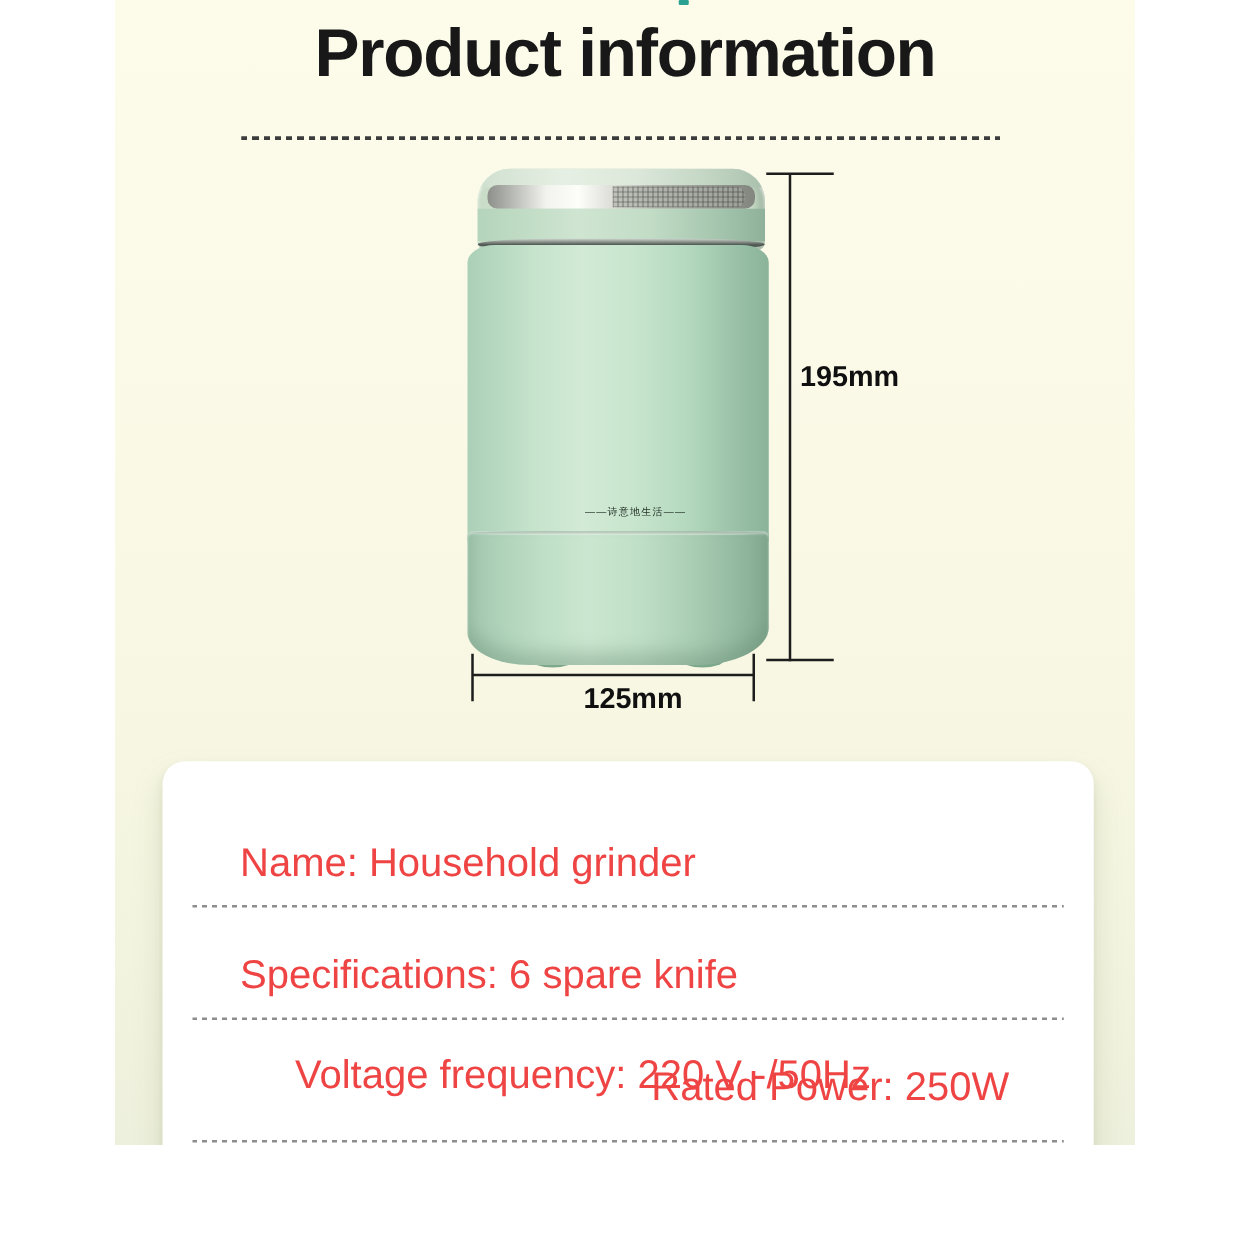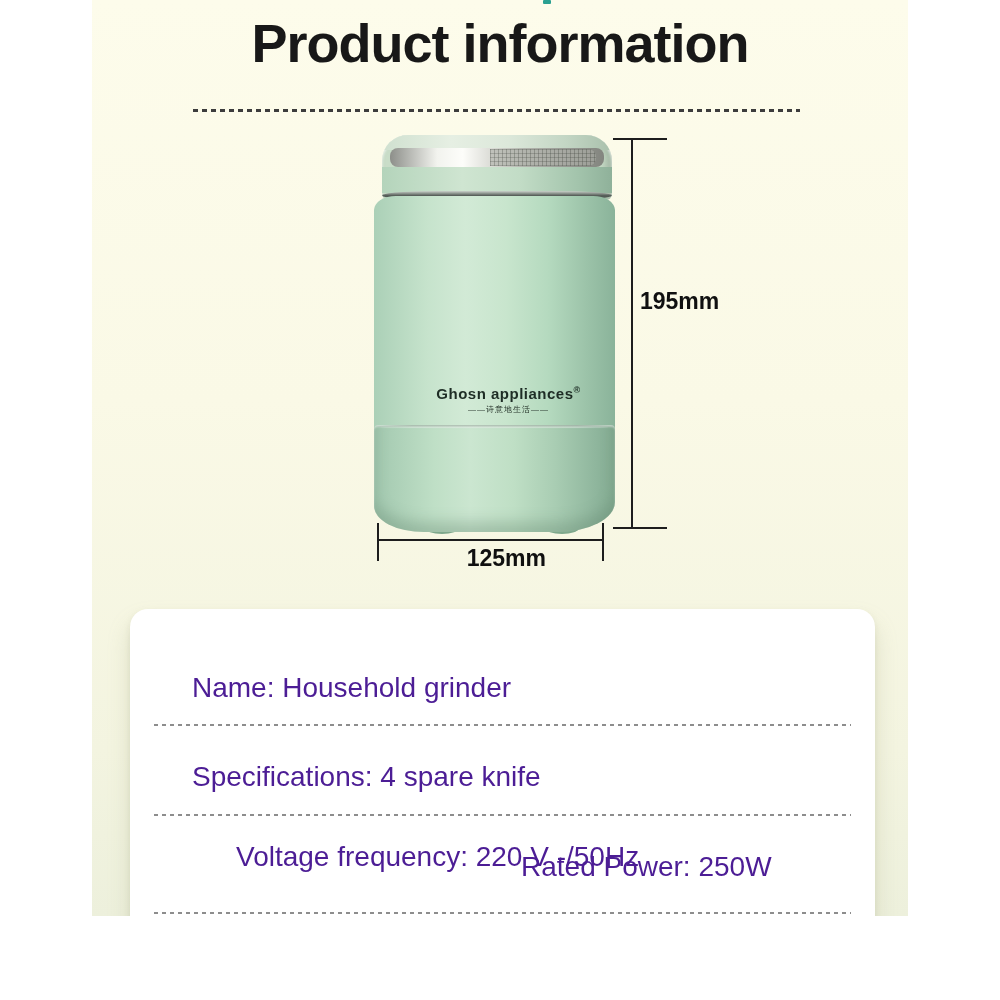--- a/index.html
+++ b/index.html
@@ -83,21 +83,21 @@
   .dim-label{position:absolute;color:#101010;font-size:23px;font-weight:bold;}
   .height-label{left:548px;top:288px;}
   .width-label{left:344px;top:545px;width:110px;text-align:right;}
 
   
   .card{
     position:absolute;left:130px;top:609px;width:745px;height:361px;
     background:#ffffff;border-radius:18px;
     box-shadow:0 14px 22px rgba(160,165,125,.28),0 3px 6px rgba(160,165,125,.18);
   }
-  .card .cell{position:absolute;font-size:28px;color:#4c1d95;white-space:nowrap;}
+  .card .cell{position:absolute;font-size:32px;color:#ef4444;white-space:nowrap;}
   .r1c1{left:62px;top:63px;}
   .r2c1{left:62px;top:152px;}
   .r2c2{left:391px;top:152px;}
   .r3c1{left:62px;top:232px;margin-left:44px;}
   .r3c2{left:391px;top:242px;}
   .card-divider{
     position:absolute;left:24px;width:697px;height:2px;
     background:repeating-linear-gradient(90deg,#8d8d8d 0 4px,transparent 4px 8px);
   }
   .d1{top:115px;} .d2{top:205px;} .d3{top:303px;}
@@ -120,21 +120,20 @@
         <div class="silver"></div>
         <div class="mesh"></div>
         <div class="lid-green"></div>
         <div class="lid-seam"></div>
       </div>
 
       <div class="foot left"></div>
       <div class="foot right"></div>
 
       <div class="grinder-body">
-        <div class="brand"><span>Ghosn appliances</span><sup>®</sup></div>
         <div class="tagline">——诗意地生活——</div>
       </div>
 
       <div class="grinder-base">
         <div class="base-seam"></div>
       </div>
 
       <div class="dim v-line"></div>
       <div class="dim v-cap-top"></div>
       <div class="dim v-cap-bottom"></div>
@@ -146,21 +145,21 @@
       <div class="dim-label width-label">125mm</div>
 
     </div>
 
   </div>
 
   <div class="card">
     <div class="cell r1c1">Name: Household grinder</div>
     <div class="card-divider d1"></div>
 
-    <div class="cell r2c1">Specifications: 4 spare knife</div>
+    <div class="cell r2c1">Specifications: 6 spare knife</div>
     <div class="card-divider d2"></div>
 
     <div class="cell r3c1">Voltage frequency: 220 V -/50Hz</div>
     <div class="cell r3c2">Rated Power: 250W</div>
     <div class="card-divider d3"></div>
   </div>
 
 </div>
 
 </body></html>

